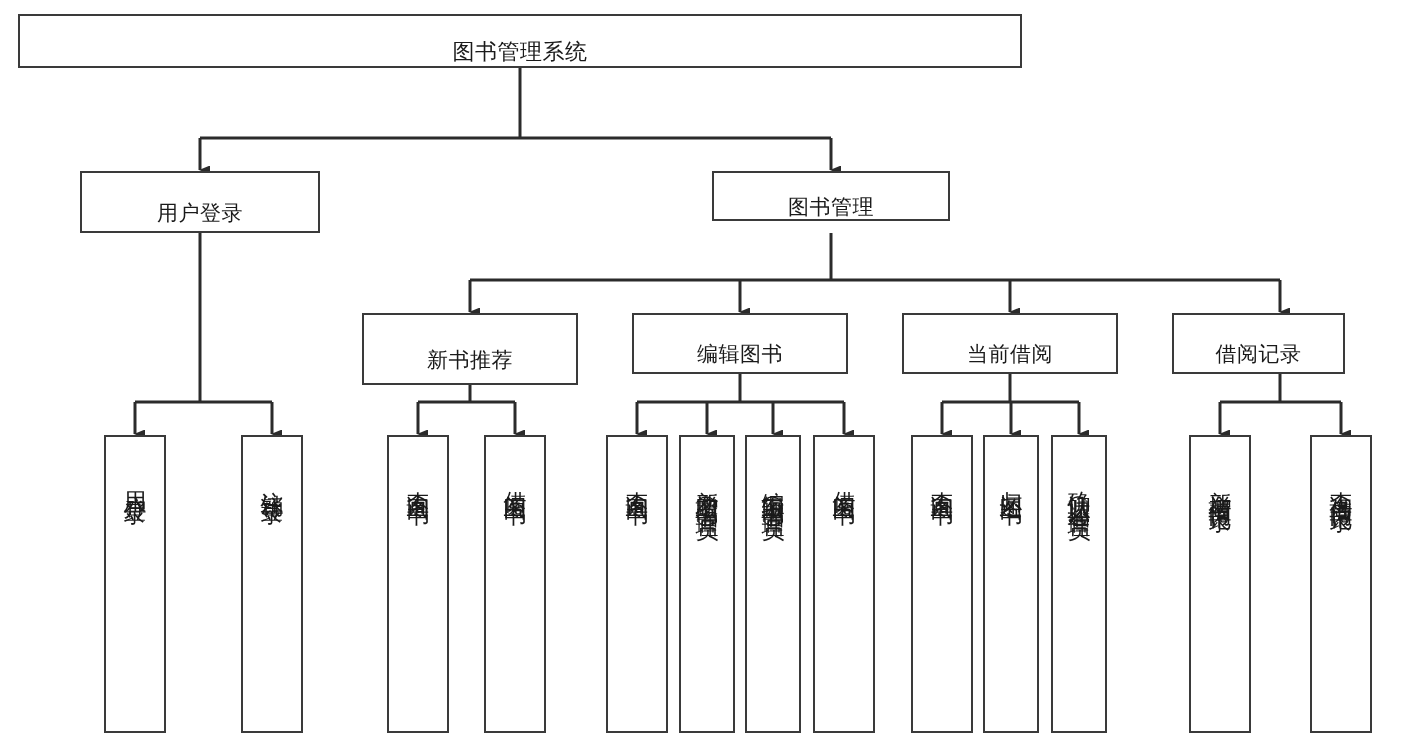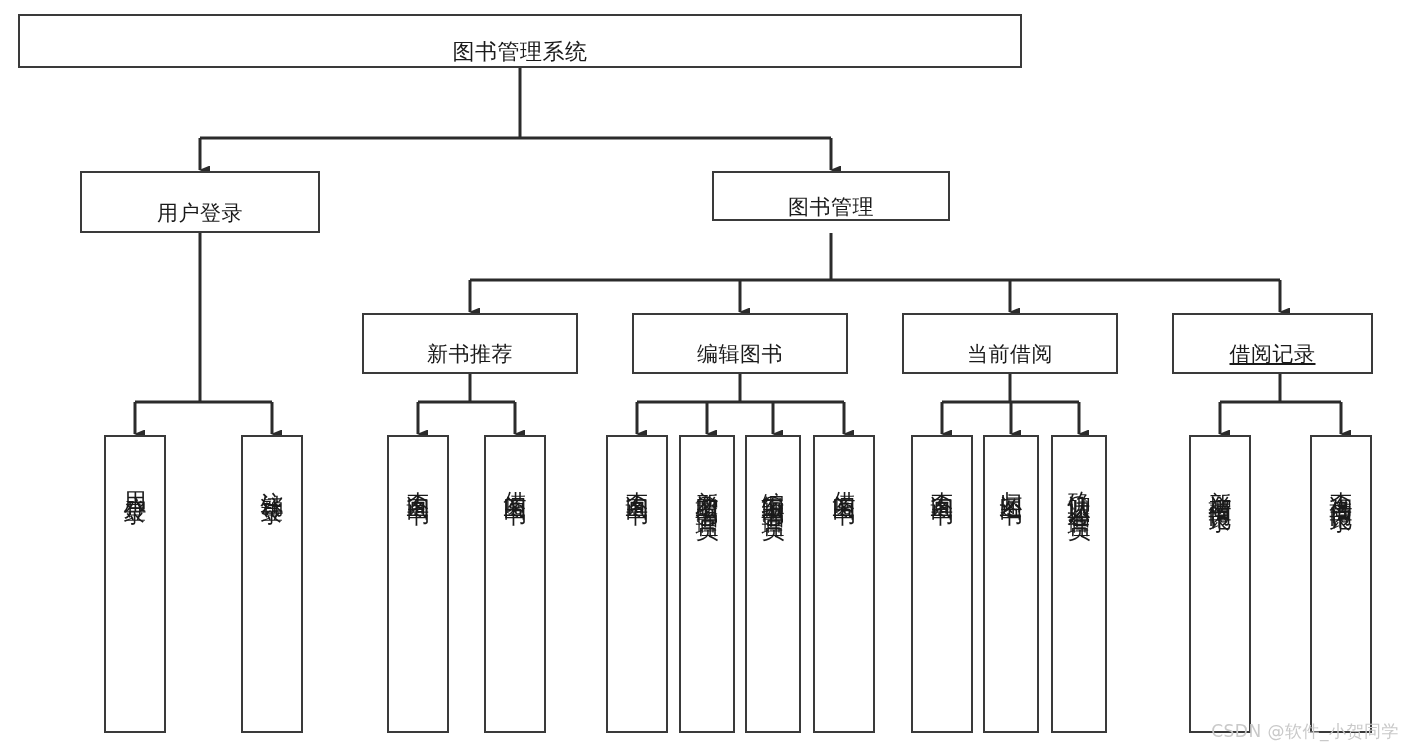--- a/index.html
+++ b/index.html
@@ -125,30 +125,30 @@
   <div id="node-layer">
       <div class="node root horizontal" style="left: 18px; top: 14px; width: 1004px; height: 54px;">
         <span class="node-label">图书管理系统</span>
       </div>
       <div class="node level2 horizontal" style="left: 80px; top: 171px; width: 240px; height: 62px;">
         <span class="node-label">用户登录</span>
       </div>
       <div class="node level2 horizontal" style="left: 712px; top: 171px; width: 238px; height: 50px;">
         <span class="node-label">图书管理</span>
       </div>
-      <div class="node level3 horizontal" style="left: 362px; top: 313px; width: 216px; height: 61px;">
+      <div class="node level3 horizontal" style="left: 362px; top: 313px; width: 216px; height: 72px;">
         <span class="node-label">新书推荐</span>
       </div>
       <div class="node level3 horizontal" style="left: 632px; top: 313px; width: 216px; height: 61px;">
         <span class="node-label">编辑图书</span>
       </div>
       <div class="node level3 horizontal" style="left: 902px; top: 313px; width: 216px; height: 61px;">
         <span class="node-label">当前借阅</span>
       </div>
-      <div class="node level3 horizontal" style="left: 1172px; top: 313px; width: 201px; height: 61px; text-decoration: underline;">
+      <div class="node level3 horizontal" style="left: 1172px; top: 313px; width: 173px; height: 61px;">
         <span class="node-label">借阅记录</span>
       </div>
       <div class="node leaf vertical" style="left: 104px; top: 435px; width: 62px; height: 298px;">
         <span class="node-label">用户登录</span>
       </div>
       <div class="node leaf vertical" style="left: 241px; top: 435px; width: 62px; height: 298px;">
         <span class="node-label">注销登录</span>
       </div>
       <div class="node leaf vertical" style="left: 387px; top: 435px; width: 62px; height: 298px;">
         <span class="node-label">查询图书</span>
@@ -178,14 +178,13 @@
         <span class="node-label">确认归还（管理员）</span>
       </div>
       <div class="node leaf vertical" style="left: 1189px; top: 435px; width: 62px; height: 298px;">
         <span class="node-label">新增借阅记录</span>
       </div>
       <div class="node leaf vertical" style="left: 1310px; top: 435px; width: 62px; height: 298px;">
         <span class="node-label">查询借阅记录</span>
       </div>
     </div>
 
-  <div class="watermark">CSDN @软件_小贺同学</div>
 </div>
 
 </body></html>

